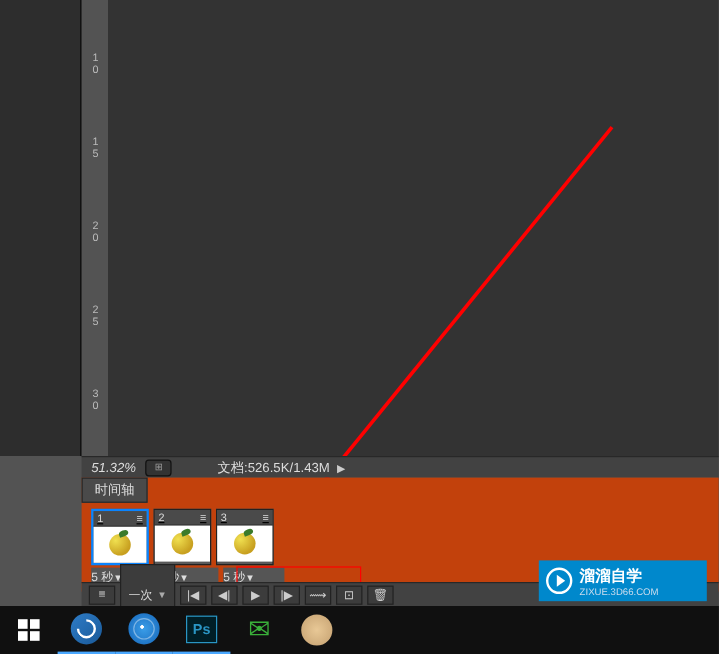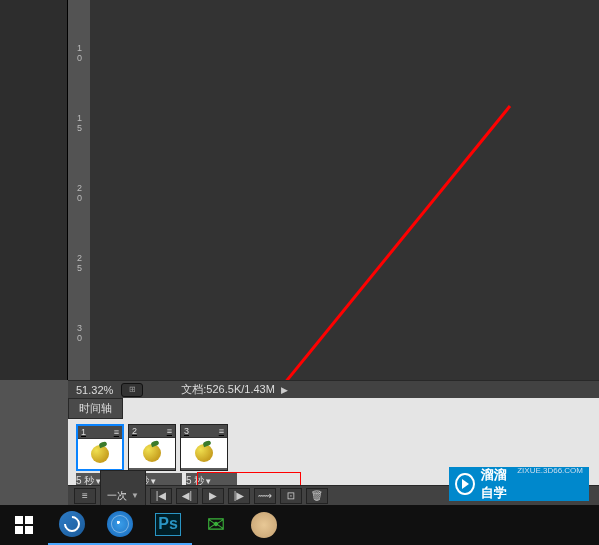--- a/index.html
+++ b/index.html
@@ -8,26 +8,26 @@
 .main-area { position: absolute; left: 0; top: 0; width: 599px; height: 505px; background: #535353; }
 
 .left-panel { position: absolute; left: 0; top: 0; width: 68px; height: 380px; background: #2d2d2d; border-right: 1px solid #000; }
 
 .ruler-v { position: absolute; left: 68px; top: 0; width: 22px; height: 380px; background: #535353; }
 .ruler-tick { position: absolute; left: 0; color: #bbb; font-size: 9px; line-height: 10px; text-align: right; width: 14px; }
 
 .canvas-area { position: absolute; left: 90px; top: 0; right: 0; height: 380px; background: #333333; }
 
 .status-bar { position: absolute; left: 68px; top: 380px; right: 0; height: 18px; background: #424242; border-top: 1px solid #282828; display: flex; align-items: center; font-size: 11px; color: #ddd; }
-.zoom-level { padding: 0 8px; }
+.zoom-level { padding: 0 8px; font-style: italic; }
 .zoom-icon { width: 22px; height: 14px; background: #333; border: 1px solid #111; border-radius: 3px; display: inline-flex; align-items: center; justify-content: center; font-size: 8px; color: #999; margin-right: 8px; }
 .doc-info { margin-left: 30px; }
 .status-tri { margin-left: 6px; color: #ccc; font-size: 9px; }
 
-.timeline-panel { position: absolute; left: 68px; top: 398px; right: 0; background: #e5e5e5; text-decoration: underline; }
+.timeline-panel { position: absolute; left: 68px; top: 398px; right: 0; background: #c2410c; text-decoration: underline; }
 .timeline-tab { display: inline-block; background: #4a4a4a; padding: 2px 10px; font-size: 11px; color: #ddd; border: 1px solid #282828; }
 .frames-row { padding: 5px 8px 2px 8px; display: flex; gap: 4px; }
 .frame { width: 48px; background: #5a5a5a; border: 1px solid #222; position: relative; }
 .frame.selected { border: 2px solid #0a84ff; }
 .frame-header { display: flex; justify-content: space-between; background: #4a4a4a; padding: 1px 3px; font-size: 9px; color: #ddd; border-bottom: 1px solid #333; }
 .frame-thumb { width: 100%; height: 30px; background: #fff; display: flex; align-items: center; justify-content: center; }
 .fruit { width: 18px; height: 18px; background: radial-gradient(circle at 30% 30%, #f0e050, #c8a020 70%); border-radius: 50%; position: relative; }
 .leaf { position: absolute; top: -3px; right: 2px; width: 8px; height: 5px; background: #3a7a2a; border-radius: 50% 50% 50% 0; transform: rotate(-20deg); }
 .duration-row { padding: 0 8px 4px 8px; display: flex; gap: 4px; position: relative; }
 .frame-duration { width: 51px; text-align: left; font-size: 10px; color: #ddd; background: #555; padding: 1px 0; }
@@ -44,31 +44,31 @@
 .taskbar { position: absolute; left: 0; bottom: 0; width: 599px; height: 40px; background: #101010; display: flex; align-items: center; }
 .task-item { width: 48px; height: 40px; display: flex; align-items: center; justify-content: center; cursor: pointer; }
 .task-item.active { border-bottom: 2px solid #4aa8ff; }
 .start-icon { display: grid; grid-template-columns: 1fr 1fr; grid-template-rows: 1fr 1fr; gap: 2px; width: 18px; height: 18px; }
 .start-icon div { background: #fff; }
 .circle-icon { width: 26px; height: 26px; border-radius: 50%; display: flex; align-items: center; justify-content: center; }
 .qq-c { background: linear-gradient(135deg, #2e7cc7, #1a5a99); }
 .qq-c::after { content: ""; width: 12px; height: 12px; border: 2px solid #fff; border-top-color: transparent; border-radius: 50%; transform: rotate(-45deg); }
 .se-c { background: radial-gradient(circle, #3a9de8, #1565b8); }
 .se-c::after { content: ""; width: 16px; height: 16px; border-radius: 50%; background: radial-gradient(circle at 40% 40%, #fff 10%, transparent 12%); border: 1px solid rgba(255,255,255,0.4); }
-.ps-c { width: 26px; height: 23px; border: 1px solid #2a95c4; display: flex; align-items: center; justify-content: center; color: #2a95c4; font-size: 16px; font-weight: bold; background: #001e26; }
+.ps-c { width: 26px; height: 23px; border: 1px solid #2a95c4; display: flex; align-items: center; justify-content: center; color: #2a95c4; font-size: 12px; font-weight: bold; background: #001e26; }
 .wx-c { color: #3ab03a; font-size: 22px; }
 .note-c { background: radial-gradient(circle, #e8c896, #c4a070); }
 .task-bg { position: absolute; left: 0; bottom: 0; height: 40px; width: 599px; background: linear-gradient(to right, #101010, #0a1a10 30%, #0a1a10 60%, #101010); z-index: -1; }
 
 .watermark { position: absolute; right: 10px; bottom: 44px; width: 140px; height: 34px; background: #0088cc; display: flex; align-items: center; padding: 0 6px; }
 .wm-play { width: 22px; height: 22px; border: 2px solid #fff; border-radius: 50%; display: flex; align-items: center; justify-content: center; margin-right: 6px; }
 .wm-play::after { content: ""; width: 0; height: 0; border-left: 7px solid #fff; border-top: 5px solid transparent; border-bottom: 5px solid transparent; margin-left: 2px; }
 .wm-text { color: #fff; font-size: 13px; font-weight: bold; }
 .wm-sub { color: #cde; font-size: 8px; display: block; text-align: right; }
-.wm-right { display: flex; flex-direction: row; }
+.wm-right { display: flex; flex-direction: column; }
 </style>
 </head>
 <body>
 
 <div class="main-area">
   <div class="left-panel"></div>
 
   <div class="ruler-v">
     <div class="ruler-tick" style="top:43px"><span>1</span><br><span>0</span></div>
     <div class="ruler-tick" style="top:113px"><span>1</span><br><span>5</span></div>

